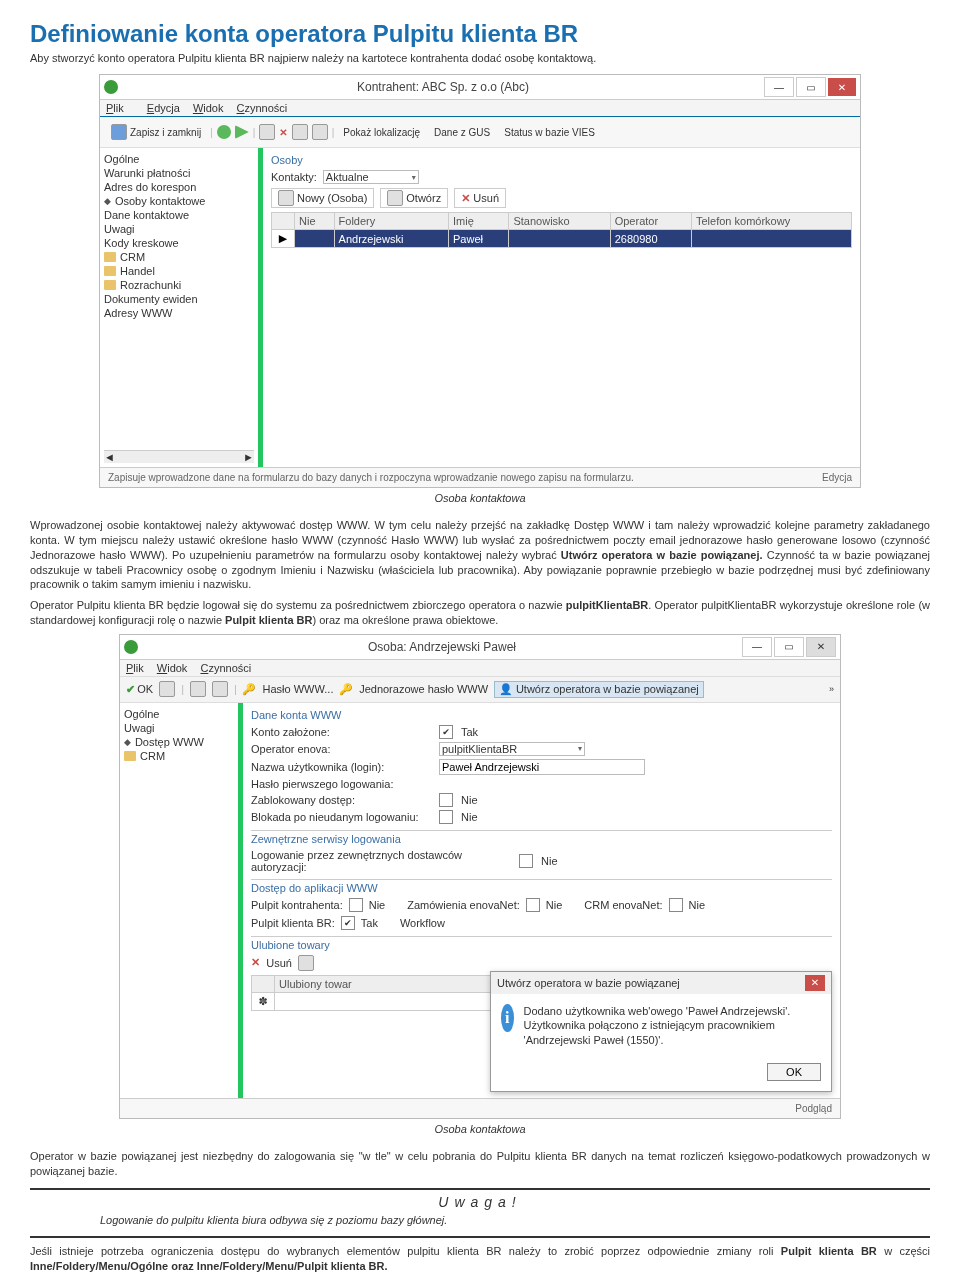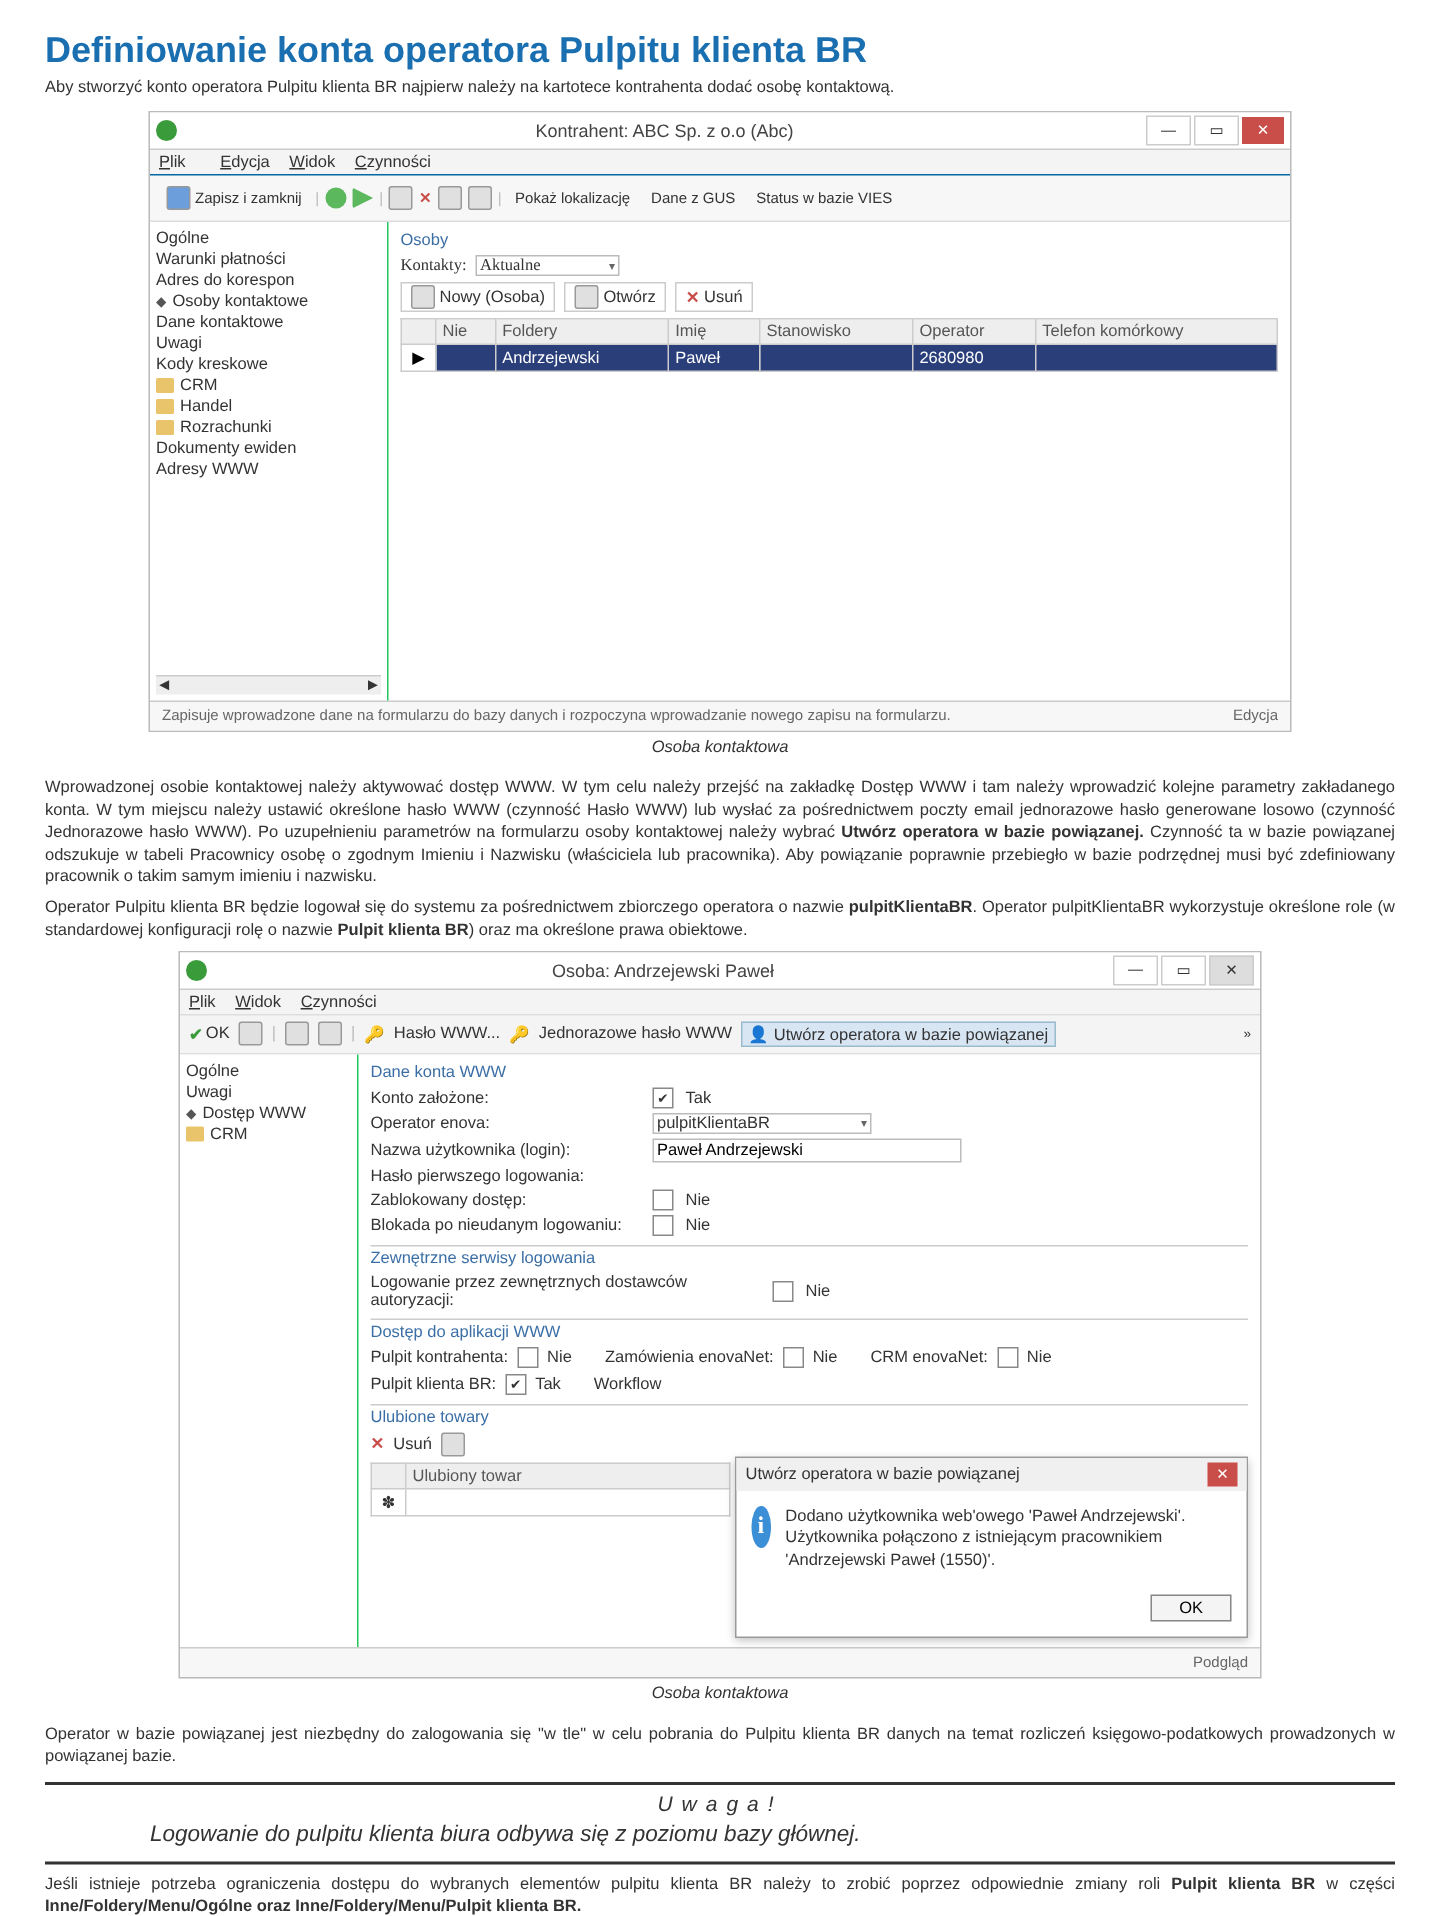--- a/index.html
+++ b/index.html
@@ -15,27 +15,27 @@
   .menubar span { margin-right:10px; }
   .menubar u { text-decoration: underline; }
   .toolbar { display:flex; align-items:center; gap:4px; padding:4px 6px; border-top:1px solid #0369a1; border-bottom:1px solid #ddd; background:#f7f7f7; font-size:10px; flex-wrap:wrap; }
   .tbtn { display:inline-flex; align-items:center; gap:3px; padding:2px 4px; border:1px solid transparent; }
   .ticon { width:14px; height:14px; display:inline-block; border:1px solid #999; background:#fff; border-radius:2px; }
   .ticon.save { background:#6b9edb; }
   .ticon.green { background:#5cb85c; border-radius:50%; border:none; }
   .ticon.arrow { background:#5cb85c; clip-path: polygon(0 0, 100% 50%, 0 100%); border:none; }
   .ticon.nav { background:#e0e0e0; }
   .body-split { display:flex; background:#fff; }
-  .sidebar { width:150px; border-right:1px solid #22c55e; padding:4px; font-size:11px; }
+  .sidebar { width:150px; border-right:5px solid #22c55e; padding:4px; font-size:11px; }
   .sidebar-item { display:flex; align-items:center; gap:4px; padding:1px 0; white-space:nowrap; }
   .sidebar-item.sel::before { content:"◆"; font-size:9px; color:#555; }
   .folder-icon { width:12px;height:10px;background:#e9c46a;display:inline-block;border-radius:1px; }
   .main { flex:1; padding:6px 8px; }
   .fieldset-label { color:#3a6ea5; font-size:11px; margin-bottom:4px; }
-  .fieldrow { display:flex; align-items:center; margin:4px 0; font-size:11px; gap:6px;font-family:Liberation Serif, serif; }
+  .fieldrow { display:flex; align-items:center; margin:4px 0; font-size:11px; gap:6px; }
   select, input[type=text] { font-size:11px; padding:1px 2px; border:1px solid #bbb; background:#fff; }
   .grid-toolbar { display:flex; gap:6px; margin:4px 0; }
   .grid-toolbar .tbtn { border:1px solid #ccc; padding:1px 6px; }
   table.grid { border-collapse:collapse; width:100%; font-size:11px; }
   table.grid th { background:#eee; border:1px solid #ccc; padding:2px 4px; text-align:left; font-weight:normal; color:#555;}
   table.grid td { border:1px solid #ccc; padding:2px 4px; }
   table.grid tr.selected td { background:#2a3f7a; color:#fff; }
   table.grid tr.selected td:first-child { background:#fff; color:#000;}
   .row-indicator { width:14px; text-align:center; }
   .scrollbar { height:12px; background:#eee; border-top:1px solid #ccc; display:flex; justify-content:space-between;}
@@ -51,21 +51,21 @@
   .app-row { display:flex; align-items:center; gap:6px; flex-wrap:wrap; font-size:11px;}
   .dialog { position:relative; border:1px solid #999; background:#fff; width:340px; margin-left:auto; margin-top:-90px; box-shadow:0 2px 6px rgba(0,0,0,0.25);}
   .dialog-title { background:#f0f0f0; display:flex; align-items:center; padding:3px 6px; font-size:11px; }
   .dialog-title .x { margin-left:auto; background:#c94d49; color:#fff; width:20px; height:16px; display:flex; align-items:center; justify-content:center; font-size:10px;}
   .dialog-body { display:flex; padding:10px; gap:10px; font-size:11px;}
   .info-icon { width:28px; height:28px; border-radius:50%; background:#3a8fd6; color:#fff; font-weight:bold; display:flex; align-items:center; justify-content:center; font-size:16px; font-family:Georgia,serif;}
   .dialog-footer { text-align:right; padding:6px 10px 10px; }
   .dialog-footer button { padding:2px 18px; font-size:11px; border:1px solid #888; background:#f4f4f4;}
   .hr-strong { border:0; border-top:2px solid #333; margin:10px 0 4px;}
   .alert-heading { text-align:center; font-style:italic; font-weight:normal; letter-spacing:6px; font-size:14px; margin:2px 0;}
-  .alert-body { font-style:italic; font-size:15px; margin:4px 0 4px 70px;}
+  .alert-body { font-style:italic; font-size:11px; margin:4px 0 4px 70px;}
   .x-icon { color:#c94d49; font-weight:bold; display:inline-block;}
   .fav-row { display:flex; gap:6px; align-items:center; margin:4px 0;}
   .tbar2 { display:flex; align-items:center; gap:6px; padding:4px 6px; border-top:1px solid #ddd; border-bottom:1px solid #ddd; font-size:11px; flex-wrap:wrap;}
   .ok-btn { display:inline-flex; align-items:center; gap:2px;}
   .green-check { color:#3a9b3a; font-weight:bold;}
   .key-icon { color:#c9a227; font-weight:bold;}
 </style>
 </head>
 <body>
 

